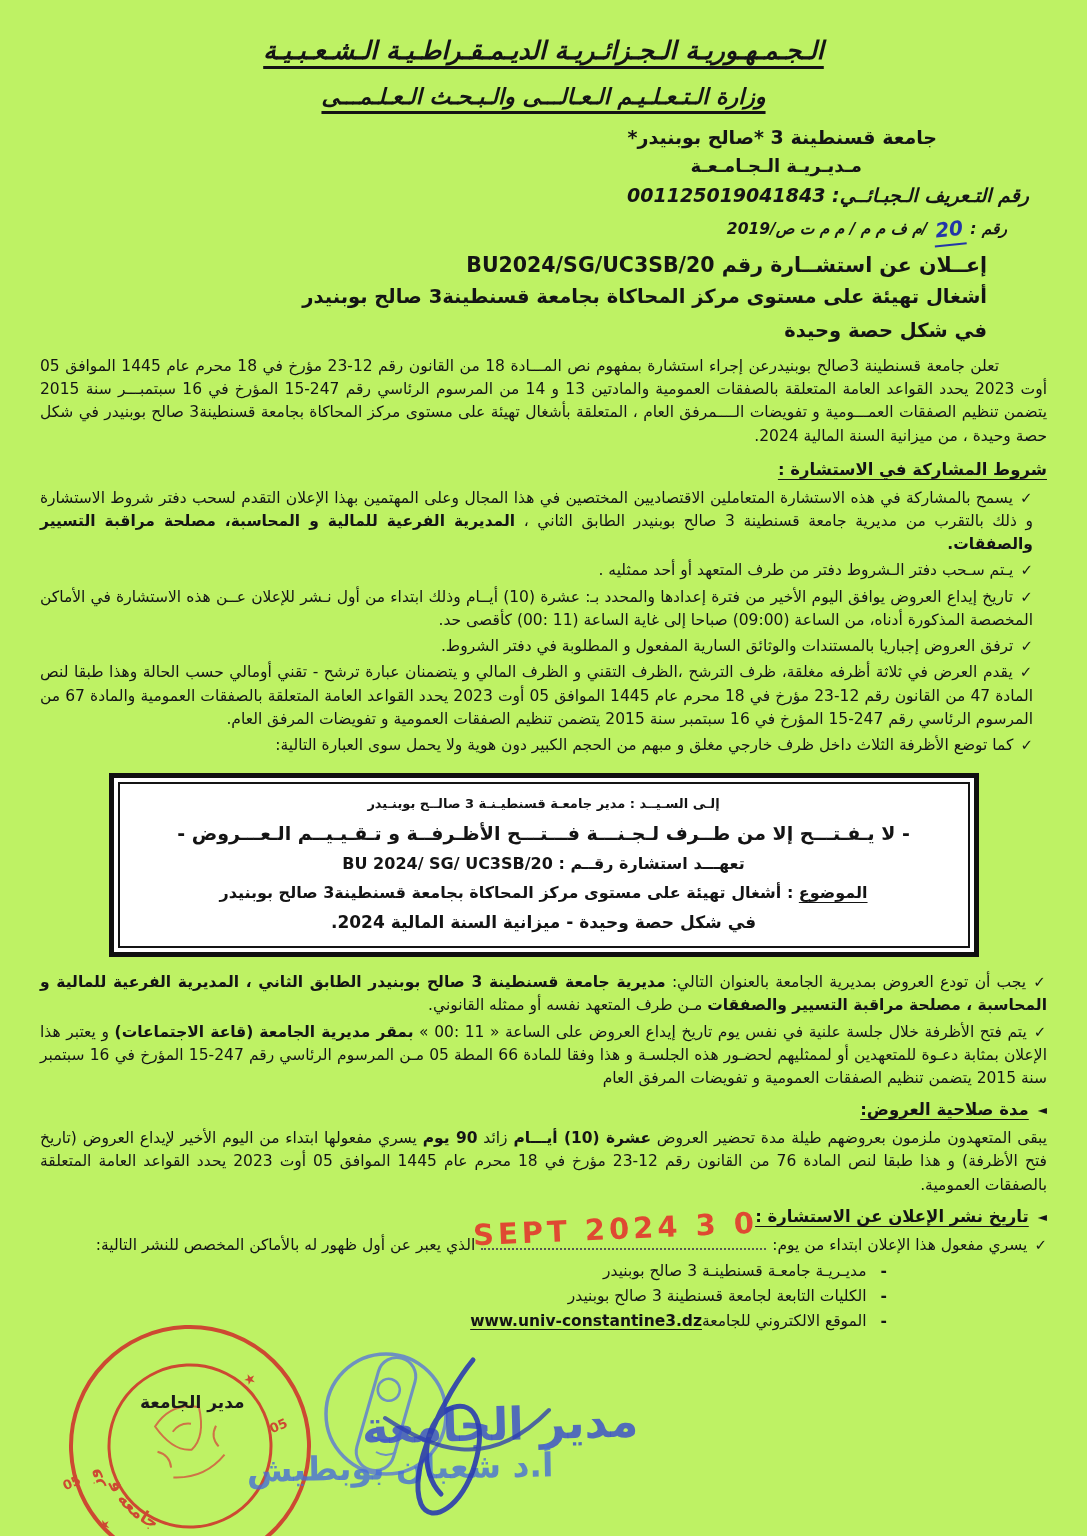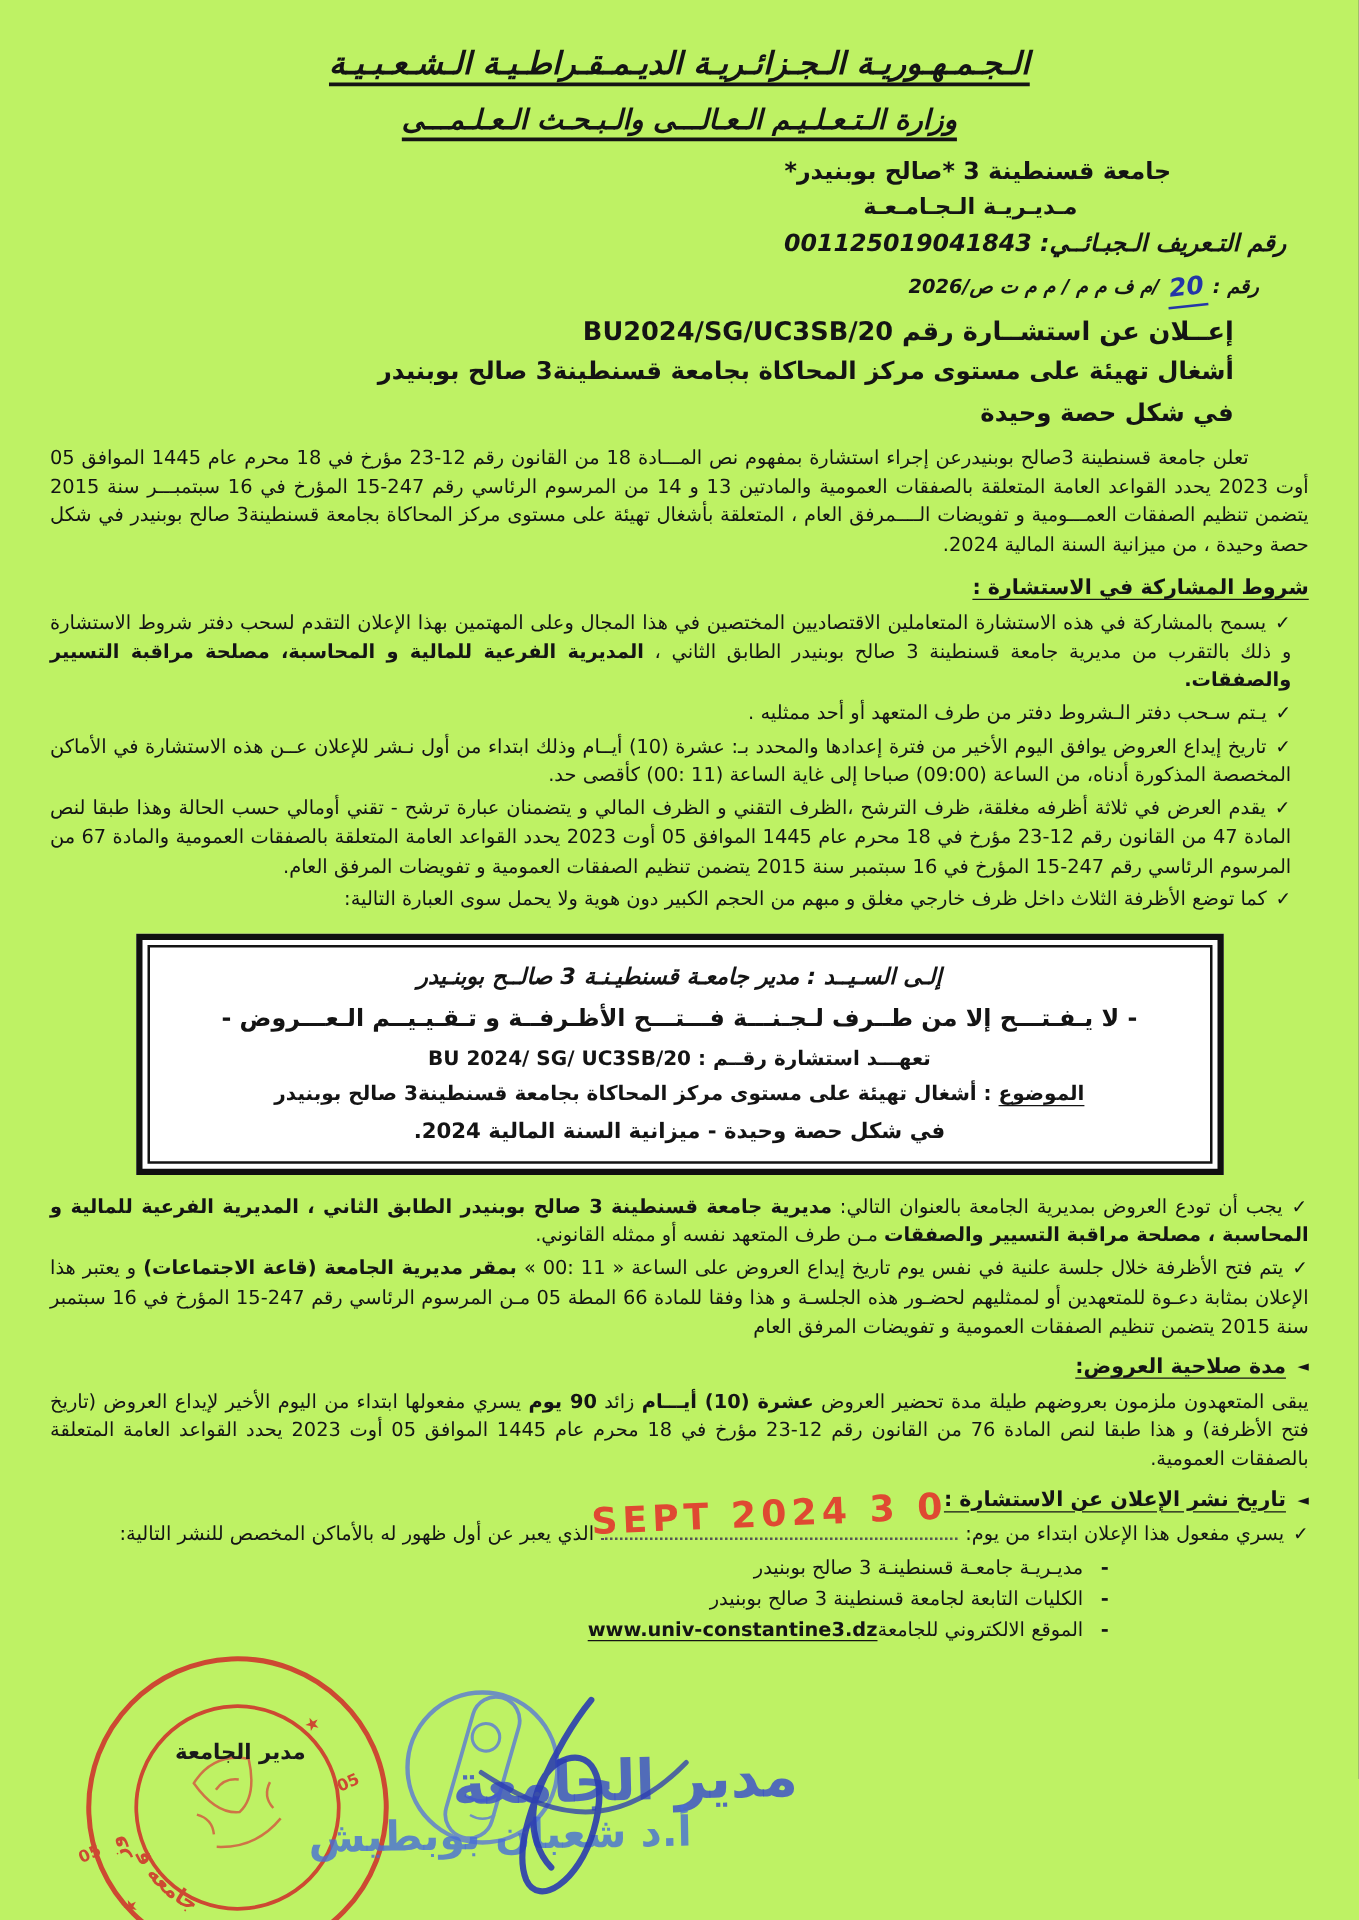--- a/index.html
+++ b/index.html
@@ -49,21 +49,21 @@
   .bullet{margin:3px 0;text-align:justify;}
   .check-ic{font-weight:700;font-size:15px;margin-left:7px;}
   .b{font-weight:700;}
   .indent1{padding-right:14px;}
 
   
   .box-outer{
     width:852px;margin:16px auto 14px auto;border:5px solid #101010;padding:4px;background:#fff;
   }
   .box-inner{border:2px solid #141414;padding:8px 16px;text-align:center;line-height:1.8;}
-  .box-l1{font-weight:700;font-size:18px;font-style:italic;}
+  .box-l1{font-weight:700;font-size:13px;}
   .box-l2{font-weight:700;font-size:19px;}
   .box-l3{font-weight:700;font-size:16px;}
   .box-l4{font-weight:700;font-size:16px;}
   .box-l5{font-weight:700;font-size:17px;}
   .u{text-decoration:underline;text-underline-offset:4px;}
 
   
   .pub-item{margin:2px 160px 2px 0;font-size:15.5px;}
   .dash-ic{font-weight:700;margin-left:14px;}
   .url{font-weight:700;text-decoration:underline;text-underline-offset:3px;margin-inline-start:34px;direction:ltr;unicode-bidi:embed;}
@@ -106,21 +106,21 @@
 
     <div class="uni-line">جامعة قسنطينة 3  *صالح بوبنيدر*</div>
     <div class="dir-line">مـديـريـة الـجـامـعـة</div>
     <div class="tax-line">
       <span>رقم التـعريف الـجبـائــي:</span>
       <span>001125019041843</span>
     </div>
     <div class="ref-line">
       <span>رقم :</span>
       <span class="hand-20">20</span>
-      <span>/م ف م م / م م ت ص/2026</span>
+      <span>/م ف م م / م م ت ص/2019</span>
     </div>
 
     <div class="title-block">
       <div class="title-1">إعــلان عن استشــارة رقم BU2024/SG/UC3SB/20</div>
       <div class="title-2">أشغال تهيئة على مستوى مركز المحاكاة بجامعة قسنطينة3 صالح  بوبنيدر</div>
       <div class="title-3">في شكل حصة وحيدة</div>
     </div>
 
     <p class="intro">تعلن جامعة قسنطينة 3صالح بوبنيدرعن إجراء استشارة بمفهوم نص المـــادة 18 من القانون رقم 12-23 مؤرخ في 18 محرم عام 1445 الموافق 05 أوت 2023 يحدد القواعد العامة المتعلقة بالصفقات العمومية  والمادتين  13 و  14 من المرسوم الرئاسي رقم 247-15 المؤرخ في 16 سبتمبـــر سنة 2015 يتضمن تنظيم الصفقات العمـــومية و تفويضات الــــمرفق العام ،  المتعلقة بأشغال تهيئة على مستوى مركز المحاكاة بجامعة قسنطينة3 صالح  بوبنيدر  في شكل حصة وحيدة ، من ميزانية  السنة المالية 2024.</p>
 
@@ -129,20 +129,23 @@
     </div>
 
     <p class="bullet indent1">
       <span class="check-ic">✓</span><span>يسمح بالمشاركة في هذه الاستشارة المتعاملين الاقتصاديين المختصين في هذا المجال وعلى المهتمين بهذا الإعلان التقدم لسحب دفتر شروط الاستشارة و ذلك بالتقرب من مديرية جامعة قسنطينة 3 صالح  بوبنيدر  الطابق الثاني ، </span><span class="b">المديرية الفرعية للمالية  و المحاسبة، مصلحة مراقبة التسيير والصفقات.</span>
     </p>
     <p class="bullet indent1">
       <span class="check-ic">✓</span><span>يـتم سـحب دفتر الـشروط دفتر  من طرف المتعهد أو أحد ممثليه .</span>
     </p>
     <p class="bullet indent1">
       <span class="check-ic">✓</span><span>تاريخ إيداع العروض يوافق اليوم الأخير من فترة إعدادها والمحدد بـ: عشرة (10) أيــام وذلك ابتداء من أول نـشر للإعلان عــن هذه الاستشارة في الأماكن المخصصة المذكورة أدناه، من الساعة (09:00) صباحا إلى غاية الساعة (‭00: 11‬) كأقصى حد.</span>
+    </p>
+    <p class="bullet indent1">
+      <span class="check-ic">✓</span><span>ترفق العروض إجباريا بالمستندات والوثائق السارية المفعول و المطلوبة في دفتر الشروط.</span>
     </p>
     <p class="bullet indent1">
       <span class="check-ic">✓</span><span>يقدم العرض في ثلاثة أظرفه مغلقة، ظرف الترشح ،الظرف التقني و الظرف المالي و يتضمنان عبارة ترشح - تقني أومالي حسب الحالة وهذا طبقا لنص المادة 47 من القانون رقم 12-23 مؤرخ في 18 محرم عام 1445 الموافق 05 أوت 2023 يحدد القواعد العامة المتعلقة بالصفقات العمومية  والمادة 67 من المرسوم الرئاسي رقم 247-15 المؤرخ في 16 سبتمبر سنة 2015 يتضمن تنظيم الصفقات العمومية و تفويضات المرفق العام.</span>
     </p>
     <p class="bullet indent1">
       <span class="check-ic">✓</span><span>كما توضع الأظرفة الثلاث  داخل ظرف خارجي مغلق و مبهم من الحجم الكبير دون هوية ولا يحمل سوى العبارة التالية:</span>
     </p>
 
     <div class="box-outer">
       <div class="box-inner">

